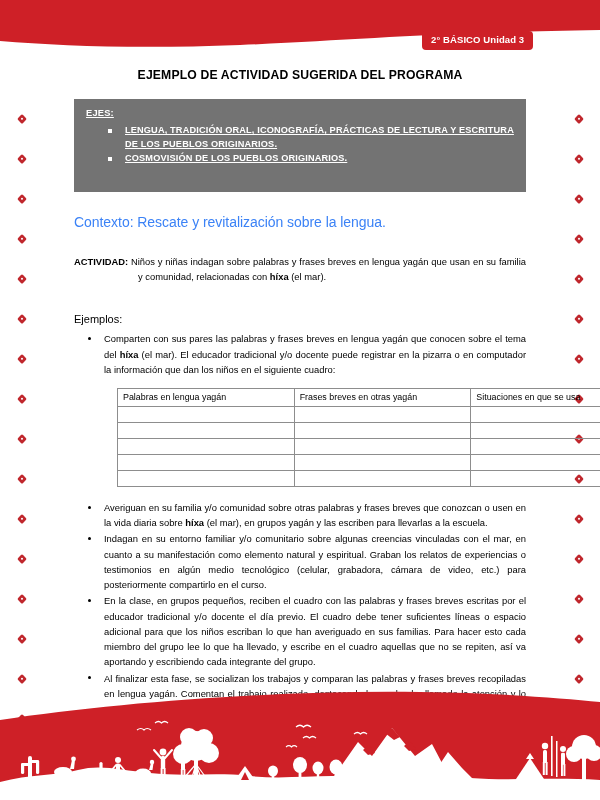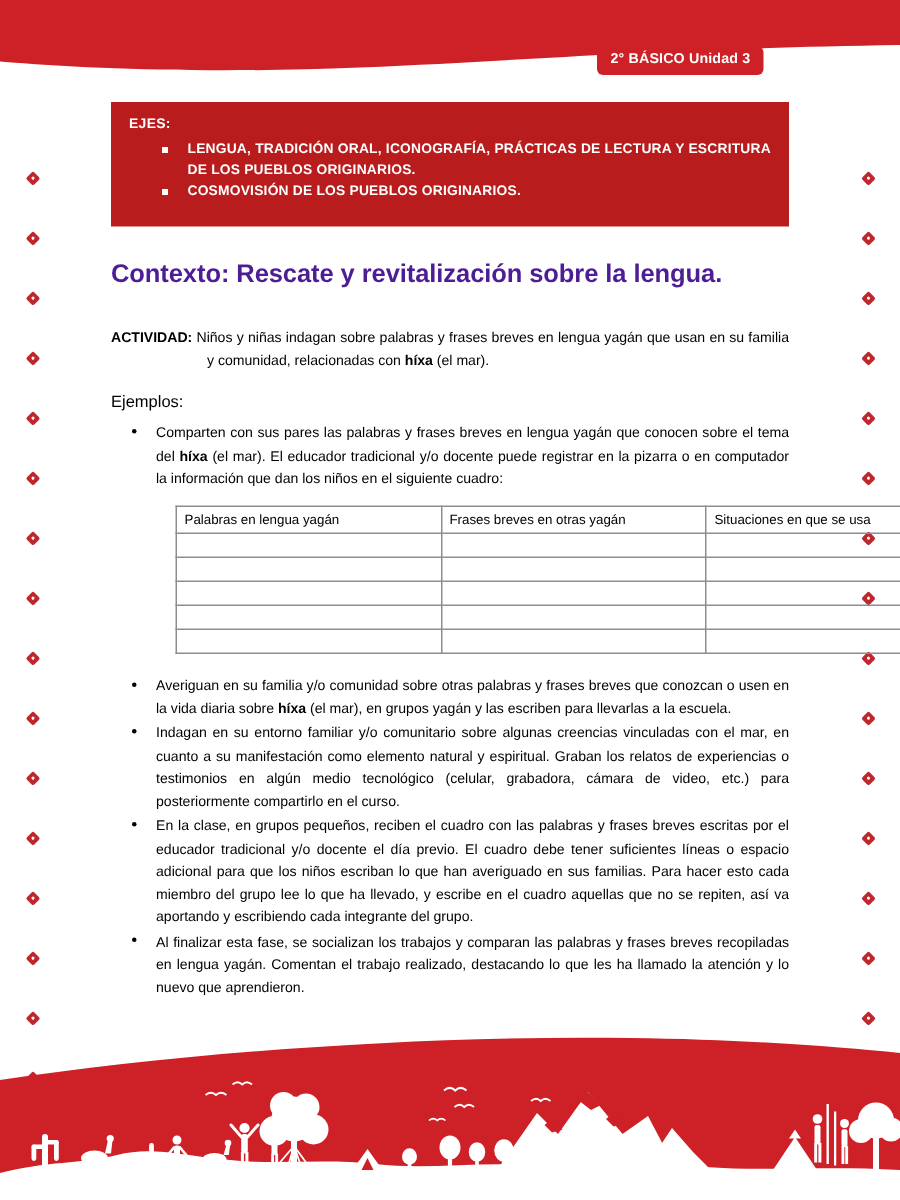--- a/index.html
+++ b/index.html
@@ -19,21 +19,21 @@
   .top-wave {
     position: absolute;
     top: 0; left: 0;
     width: 600px;
     height: 60px;
     z-index: 1;
   }
   .badge {
     position: absolute;
     top: 31px;
-    left: 398px;
+    left: 422px;
     background: #ce2027;
     color: #ffffff;
     font-size: 9.5px;
     font-weight: 600;
     letter-spacing: .1px;
     padding: 4px 9px 5px 9px;
     border-radius: 4px;
     z-index: 3;
     white-space: nowrap;
     line-height: 1;
@@ -101,24 +101,25 @@
     font-size: 12.2px;
     font-weight: bold;
     text-align: center;
     color: #000;
     margin: 0 0 17px 0;
     letter-spacing: .15px;
   }
 
   
   .ejes-box {
-    background: #b91c1c;
+    background: #737373;
     color: #ffffff;
-    padding: 9px 12px 15px 12px;
+    padding: 9px 12px 25px 12px;
     margin: 0 0 22px 0;
+    text-decoration: underline;
   }
   .ejes-title {
     font-size: 9.3px;
     font-weight: bold;
     margin: 0 0 6px 0;
     letter-spacing: .2px;
   }
   .ejes-list {
     list-style: none;
     margin: 0;
@@ -136,32 +137,32 @@
   .ejes-list li .sq {
     position: absolute;
     left: 0;
     top: 4.5px;
     width: 4px;
     height: 4px;
     background: #ffffff;
   }
 
   h2.context {
-    font-size: 17px;
-    font-weight: bold;
-    color: #4c1d95;
+    font-size: 14px;
+    font-weight: normal;
+    color: #3b82f6;
     margin: 0 0 24px 0;
     letter-spacing: -.05px;
   }
 
   .activity {
     font-size: 9.4px;
     line-height: 1.62;
     color: #000;
-    margin: 0 0 15px 0;
+    margin: 0 0 29px 0;
     text-align: justify;
     padding-left: 64px;
     text-indent: -64px;
   }
   .activity b { font-weight: bold; }
 
   .ejemplos-label {
     font-size: 11px;
     color: #000;
     margin: 0 0 6px 0;
@@ -265,20 +266,21 @@
     <div class="diamond" style="top: 440px;"></div>
     <div class="diamond" style="top: 480px;"></div>
     <div class="diamond" style="top: 520px;"></div>
     <div class="diamond" style="top: 560px;"></div>
     <div class="diamond" style="top: 600px;"></div>
   </div>
 
 <div class="page">
   <div class="content">
 
+    <h1 class="doc-title">EJEMPLO DE ACTIVIDAD SUGERIDA DEL PROGRAMA</h1>
 
     <div class="ejes-box">
       <div class="ejes-title">EJES:</div>
       <ul class="ejes-list">
         <li>
           <span class="sq"></span>
           <span>LENGUA, TRADICIÓN ORAL, ICONOGRAFÍA, PRÁCTICAS DE LECTURA Y ESCRITURA DE LOS PUEBLOS ORIGINARIOS.</span>
         </li>
         <li>
           <span class="sq"></span>

